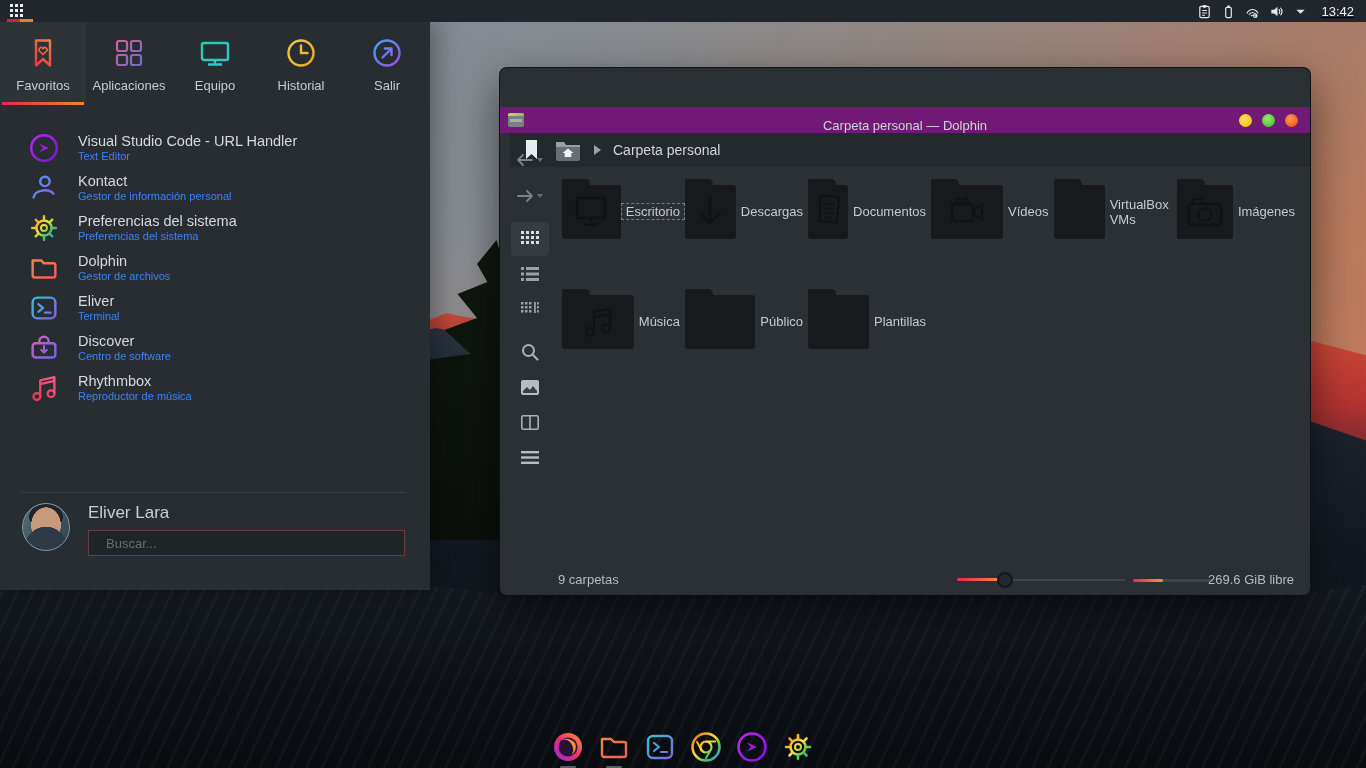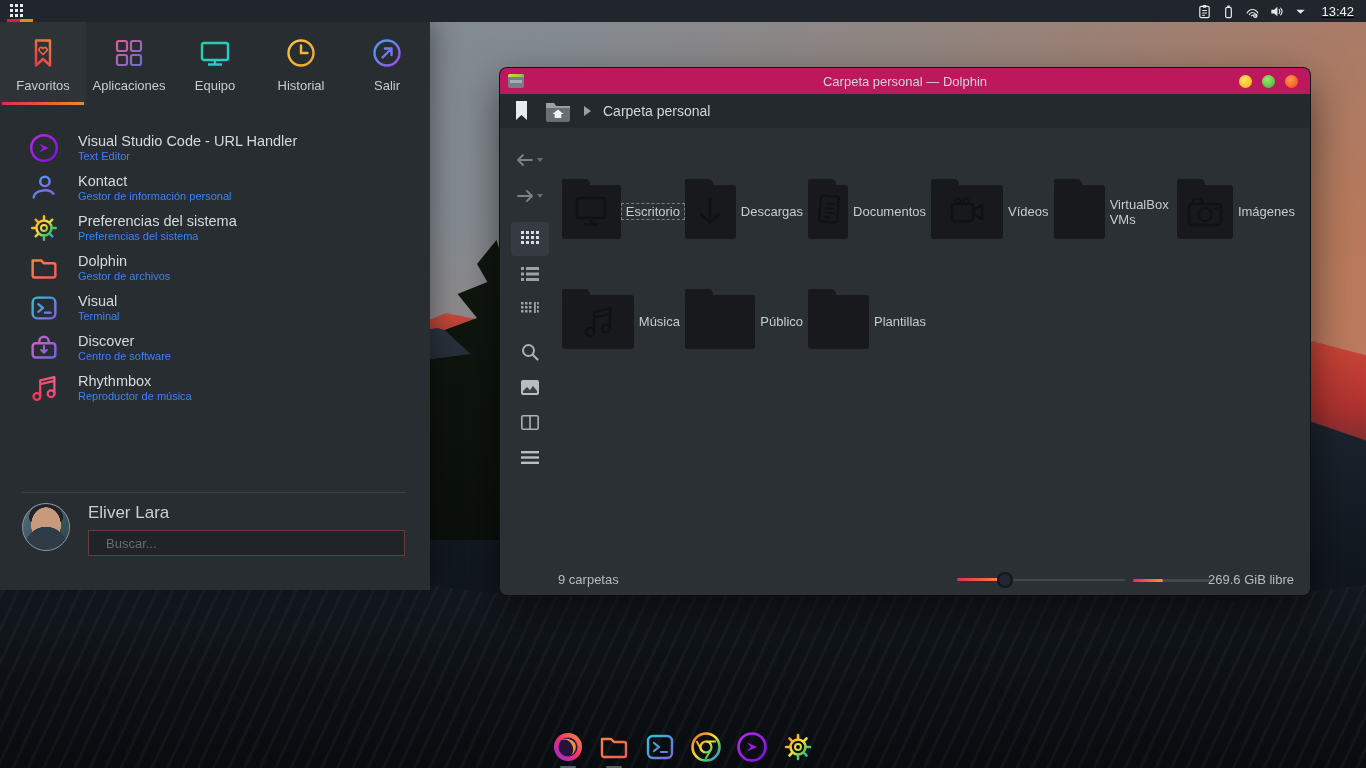--- a/index.html
+++ b/index.html
@@ -72,34 +72,34 @@
   .user-name { font-size:17px; color:#c9ced2; }
   .search-input { margin-top:7px; width:100%; height:26px; background:#1f2428;
     border:1px solid rgba(196,92,82,.45); color:#9aa0a5; font-size:13px; padding:0 17px;
     font-family:"Liberation Sans", sans-serif; outline:none; }
   .search-input::placeholder { color:#676e73; }
 
   
   .window { position:absolute; left:500px; top:68px; width:810px; height:527px;
     background:#2b3035; border-radius:7px; overflow:hidden; z-index:30;
     box-shadow:0 16px 44px rgba(0,0,0,.55), 0 0 0 1px #15181b; }
-  .titlebar { height:26px; background:#be185d; display:flex; align-items:center; position:relative; }
+  .titlebar { height:26px; background:#701a75; display:flex; align-items:flex-end; position:relative;margin-top:39px; }
   .titlebar-icon { position:absolute; left:8px; top:6px; width:16px; height:14px; background:#787f84;
     border-radius:2px; overflow:hidden; }
   .titlebar-icon::before { content:''; position:absolute; left:0; top:0; right:0; height:3px;
     background:linear-gradient(90deg,#cddc39,#8bc34a); }
   .titlebar-icon::after { content:''; position:absolute; left:2px; top:6px; right:2px; height:3px; background:#a6adb2; }
   .titlebar-title { flex:1; text-align:center; font-size:13px; color:#cfd4d8; }
   .tb-buttons { position:absolute; right:12px; top:7px; display:flex; gap:10px; }
   .tb-btn { width:13px; height:13px; border-radius:50%; cursor:pointer; }
   .tb-min { background:radial-gradient(circle at 40% 35%,#ffe066,#f0b400); }
   .tb-max { background:radial-gradient(circle at 40% 35%,#9ae86a,#35b335); }
   .tb-close { background:radial-gradient(circle at 40% 35%,#ff9a4d,#ef4410); }
 
-  .toolbar { height:34px; background:#24292d; display:flex; align-items:center; padding-left:15px; }
+  .toolbar { height:34px; background:#24292d; display:flex; align-items:center; padding-left:15px;margin-left:10px; }
   .crumb-chevron { margin-left:12px; }
   .crumb-loc { margin-left:12px; font-size:14px; color:#d2d6da; }
   .home-btn { margin-left:17px; cursor:pointer; display:flex; }
 
   .side-toolbar { position:absolute; left:9px; top:74px; width:42px; display:flex;
     flex-direction:column; align-items:center; }
   .side-btn { width:38px; height:34px; display:flex; align-items:center; justify-content:center;
     cursor:pointer; border-radius:4px; margin-bottom:1px; }
   .side-btn.nav { margin-bottom:1px; height:35px; }
   .side-btn.active { background:#353b41; }
@@ -321,21 +321,21 @@
         <div class="app-title">Dolphin</div>
         <div class="app-sub">Gestor de archivos</div>
       </div>
     </div>
     <div class="app-item">
       <svg viewBox="0 0 36 36">
         <rect x="6" y="7" width="24" height="22" rx="5" fill="none" stroke="url(#g-tp)" stroke-width="2.6"></rect>
         <path d="M12 14 l5 4 -5 4 M19 23 h6" fill="none" stroke="url(#g-tp)" stroke-width="2.4" stroke-linecap="round" stroke-linejoin="round"></path>
       </svg>
       <div class="app-text">
-        <div class="app-title">Visual</div>
+        <div class="app-title">Eliver</div>
         <div class="app-sub">Terminal</div>
       </div>
     </div>
     <div class="app-item">
       <svg viewBox="0 0 36 36">
         <rect x="6" y="13" width="24" height="15" rx="3" fill="none" stroke="url(#g-pp)" stroke-width="2.6"></rect>
         <path d="M13 13 v-2 a5 5 0 0 1 10 0 v2" fill="none" stroke="url(#g-pp)" stroke-width="2.6"></path>
         <path d="M18 16 v6 M15 20 l3 3 3-3" fill="none" stroke="url(#g-pp)" stroke-width="2.2" stroke-linecap="round" stroke-linejoin="round"></path>
       </svg>
       <div class="app-text">

